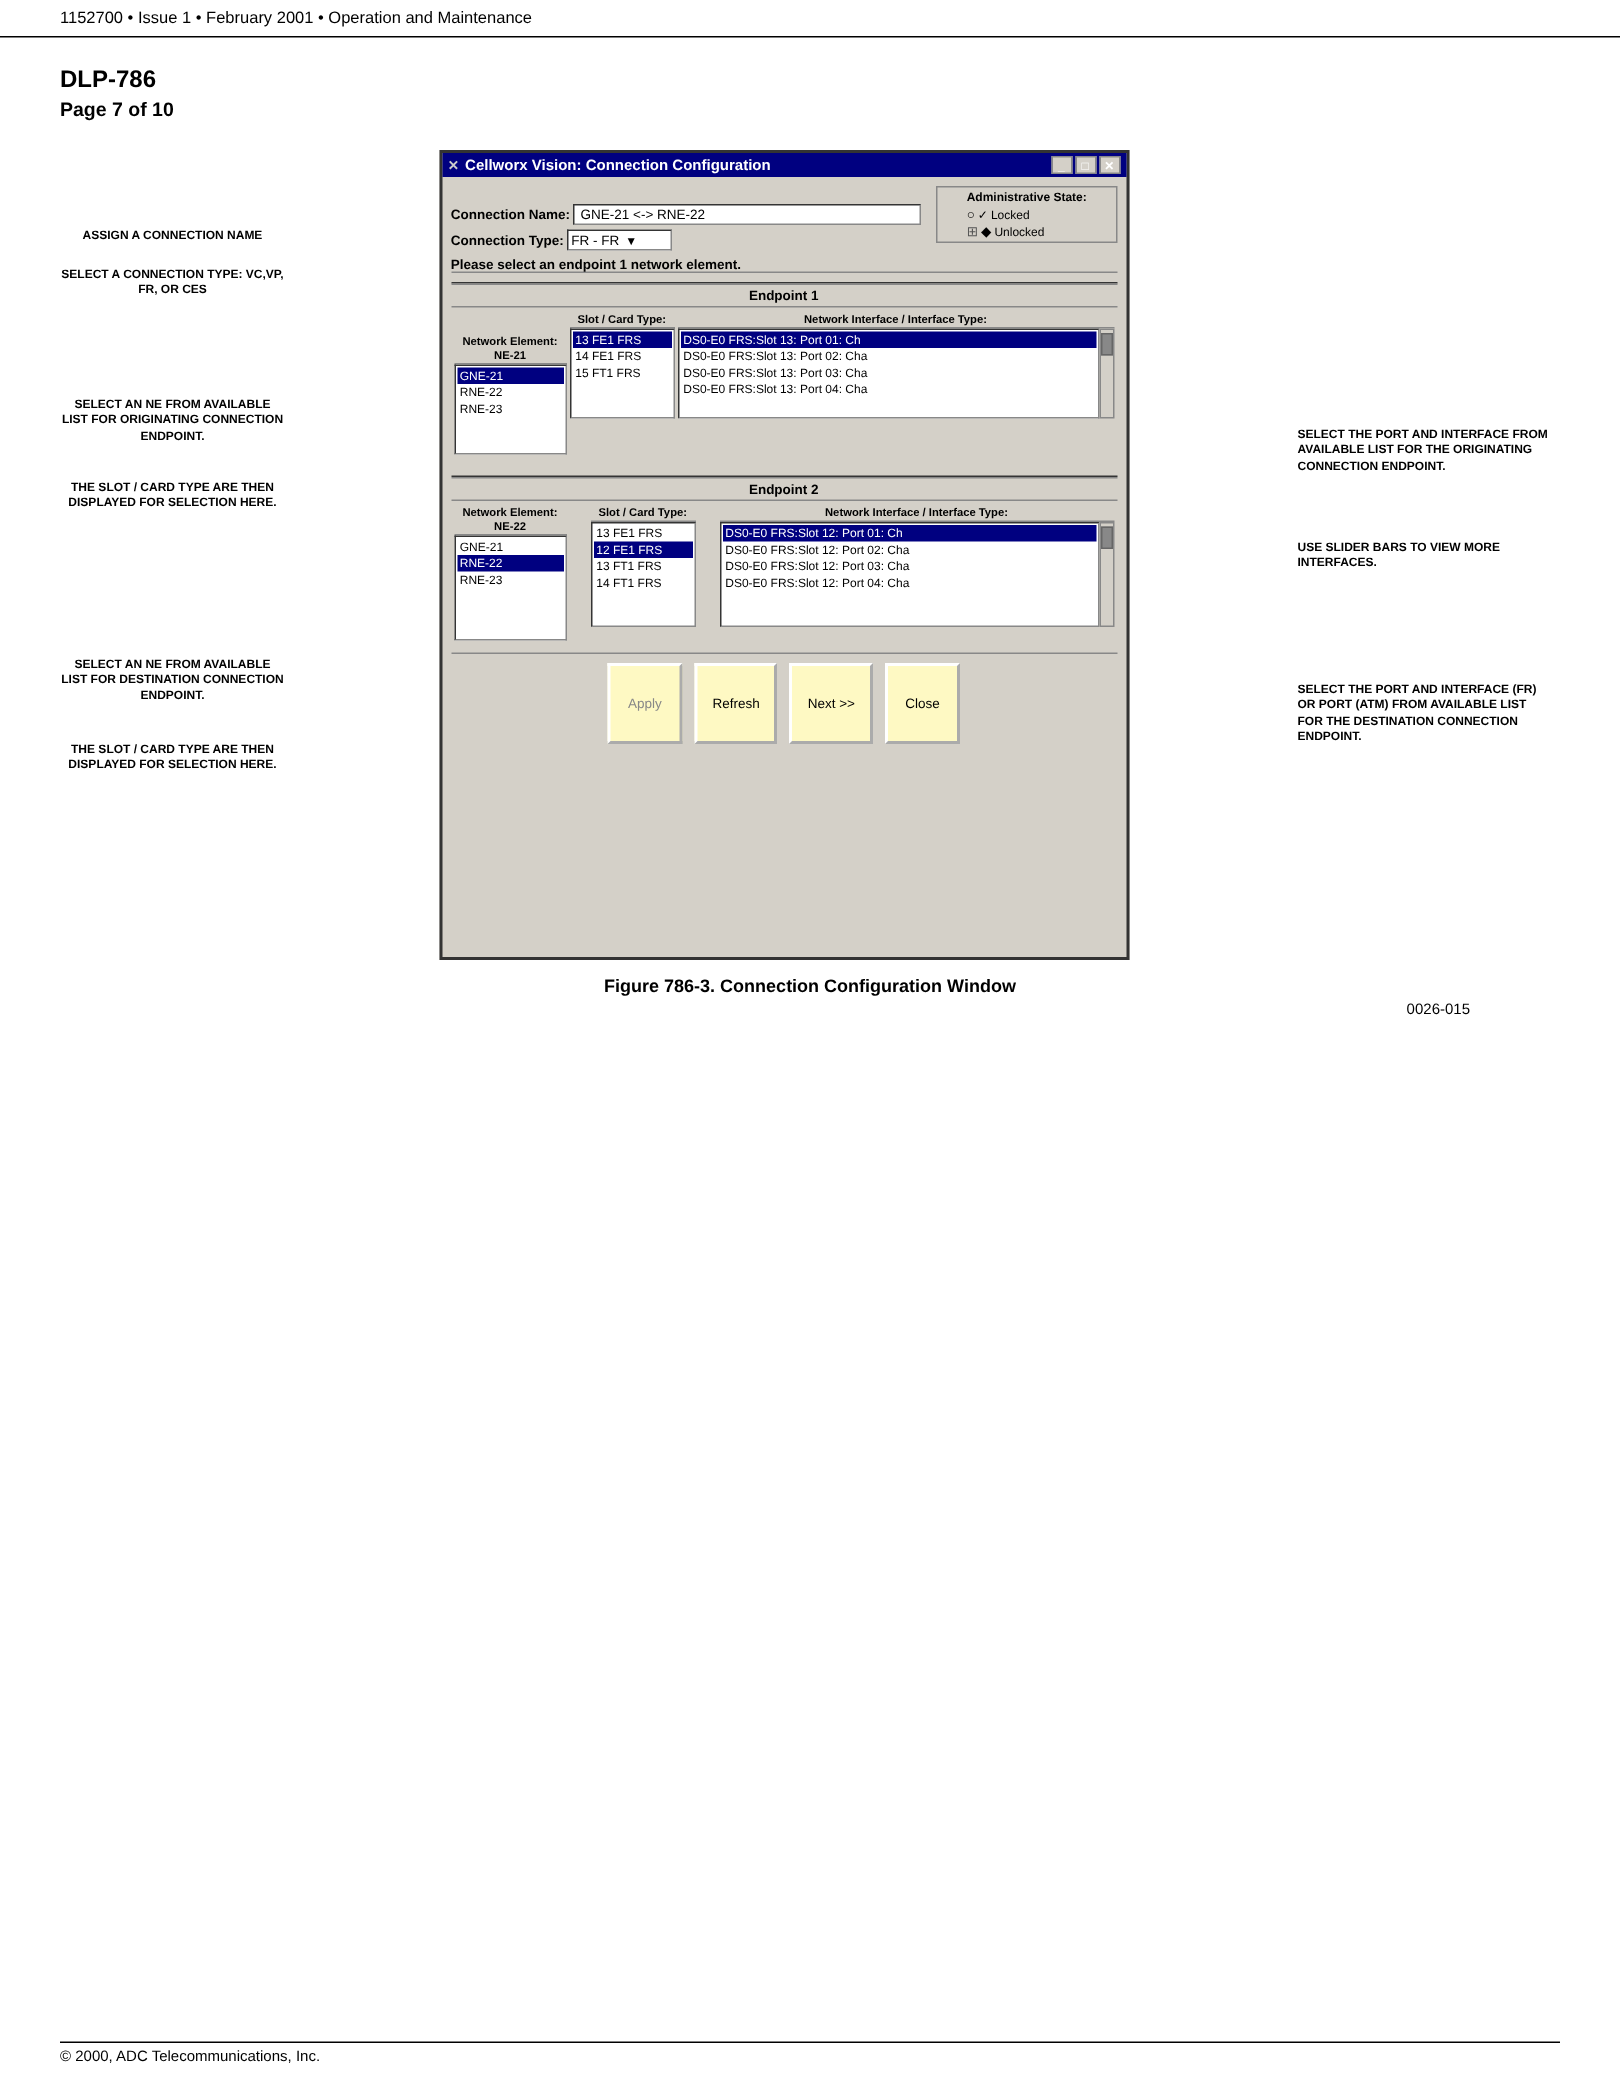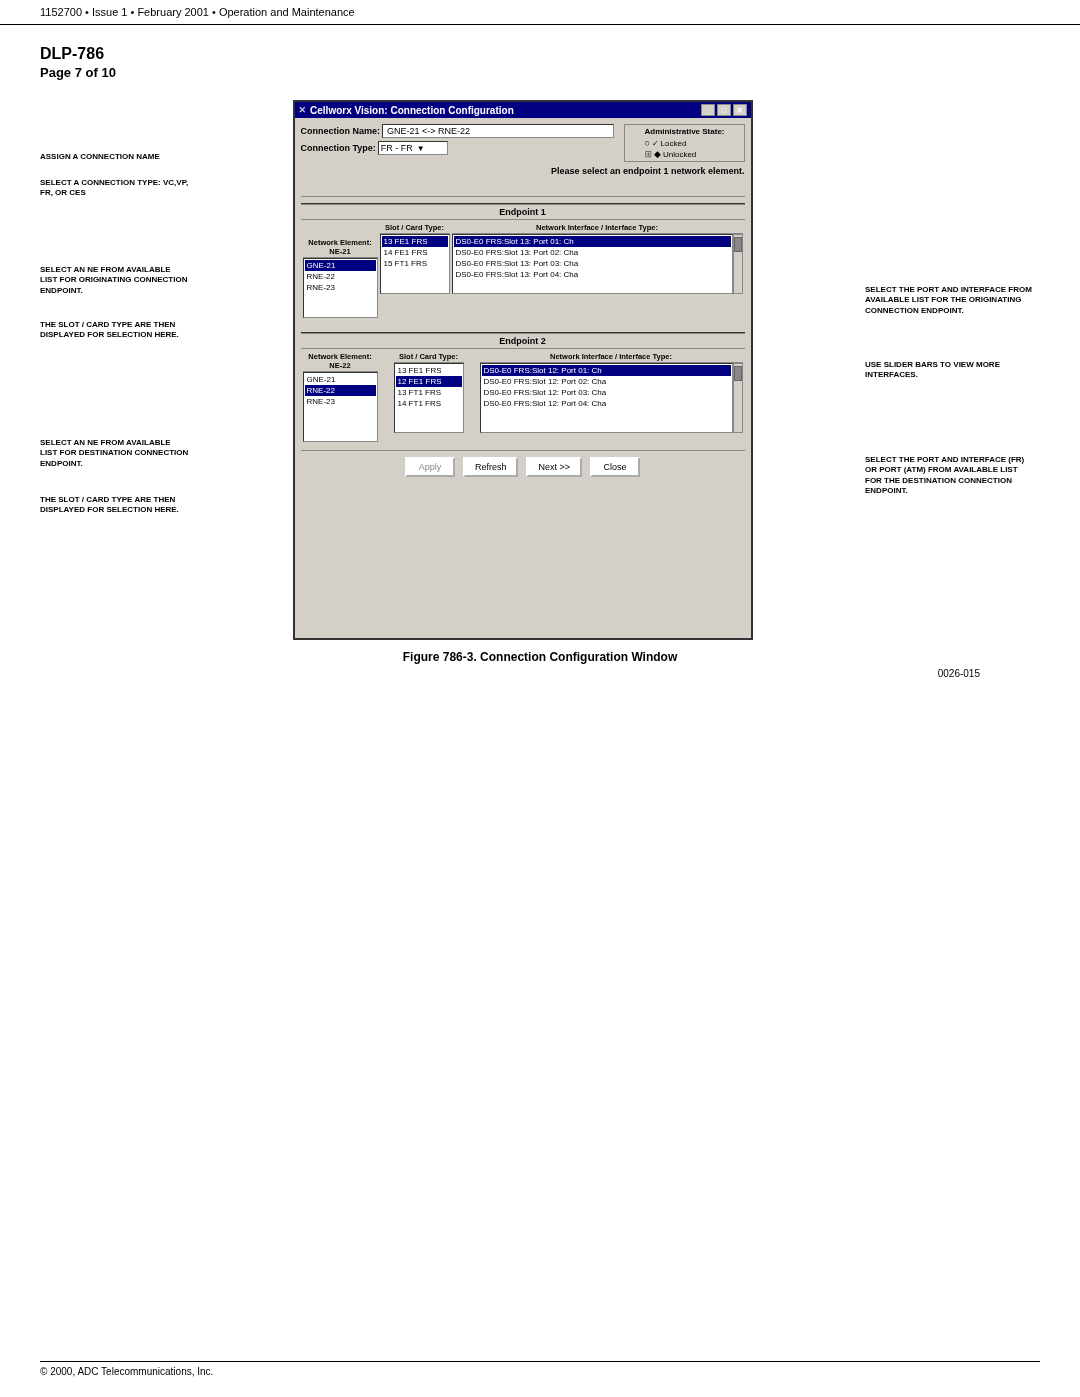--- a/index.html
+++ b/index.html
@@ -108,26 +108,26 @@
     }
 
     .conn-type-label {
       font-size: 9px;
       font-weight: bold;
       white-space: nowrap;
     }
 
     
     .please-select {
-      text-align: right;
+      text-align: left;
       font-size: 9px;
       font-weight: bold;
       margin-bottom: 6px;
       border-bottom: 1px solid #888;
-      padding-bottom: 20px;
+      padding-bottom: 0;
     }
 
     
     .endpoint-section {
       background: #d4d0c8;
       margin-bottom: 6px;
     }
 
     .endpoint-header {
       text-align: center;
@@ -187,23 +187,23 @@
     
     .button-row {
       display: flex;
       justify-content: center;
       gap: 8px;
       padding: 6px 0 2px 0;
       border-top: 1px solid #888;
     }
 
     .win-button {
-      background: #ffffff;
+      background: #fef9c3;
       border: 2px outset #fff;
-      padding: 3px 10px;
+      padding: 20px 10px;
       font-size: 9px;
       cursor: pointer;
       min-width: 50px;
       text-align: center;
     }
 
     .win-button.disabled {
       color: #888;
       cursor: default;
     }
@@ -242,21 +242,21 @@
   <span>1152700 • Issue 1 • February 2001 • Operation and Maintenance</span>
 </div>
 
 <div class="page-content">
 
   <div class="doc-title">DLP-786</div>
   <div class="doc-subtitle">Page 7 of 10</div>
 
   <div class="diagram-area" style="position:relative; min-height:540px;">
 
-    <div class="left-annotations" style="position:relative; width:160px; flex-shrink:0;">
+    <div class="left-annotations" style="position:relative; width:160px; flex-shrink:0;text-align:center;">
 
       <div style="position:absolute; top:52px; left:0; width:150px; font-size:8px; font-weight:bold; line-height:1.3;">
         <span>ASSIGN A CONNECTION NAME</span>
       </div>
 
       <div style="position:absolute; top:78px; left:0; width:150px; font-size:8px; font-weight:bold; line-height:1.3;">
         <span>SELECT A CONNECTION TYPE: VC,VP, FR, OR CES</span>
       </div>
 
       <div style="position:absolute; top:165px; left:0; width:150px; font-size:8px; font-weight:bold; line-height:1.3;">
@@ -287,21 +287,21 @@
             <div class="titlebar-btn">_</div>
             <div class="titlebar-btn">□</div>
             <div class="titlebar-btn">✕</div>
           </div>
         </div>
 
         <div class="window-body">
 
           <div style="display:flex; align-items:flex-start; margin-bottom:4px;">
 
-            <div style="flex:1;">
+            <div style="flex:1;margin-top:12px;">
 
               <div style="display:flex; align-items:center; margin-bottom:3px;">
                 <span class="conn-name-label">Connection Name:</span>
                 <input type="text" class="conn-name-value" style="background: white; border: 1px inset rgb(136, 136, 136); padding: 1px 4px; font-size: 9px; width: 130px; margin-left: 2px;" value="GNE-21 &lt;-&gt; RNE-22" readonly="">
               </div>
 
               <div style="display:flex; align-items:center;">
                 <span class="conn-type-label">Connection Type:</span>
                 <div style="display:flex; align-items:center; background:white; border:1px inset #888; padding:1px 2px; font-size:9px; min-width:70px; margin-left:2px;">
                   <span>FR - FR</span>

